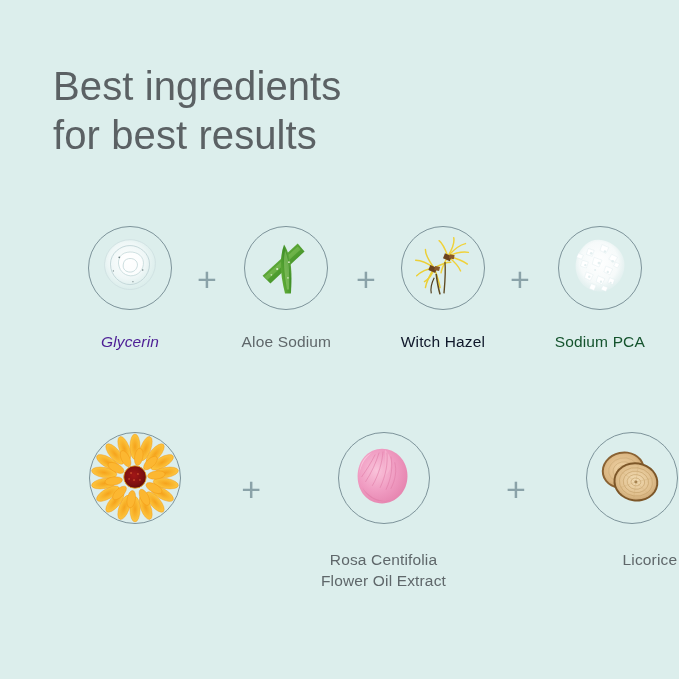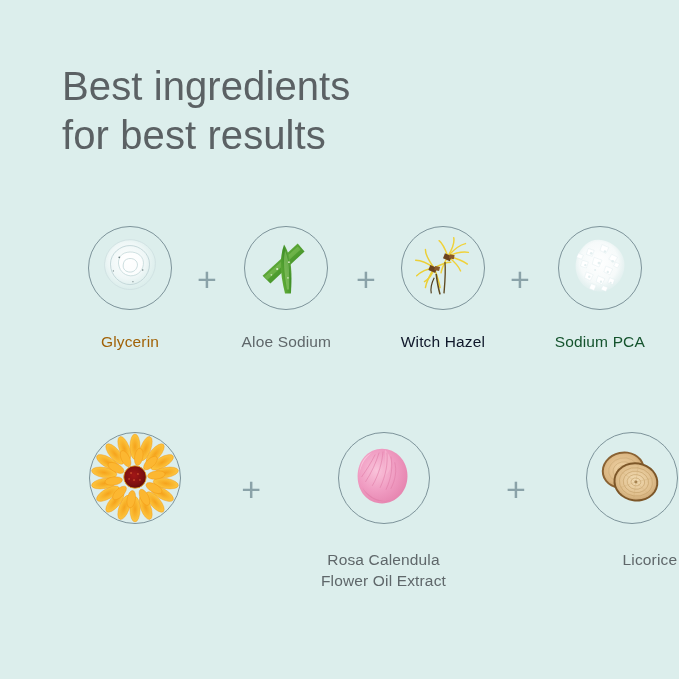--- a/index.html
+++ b/index.html
@@ -18,21 +18,21 @@
 
   #infographic {
     position: absolute;
     inset: 0;
     background: #dceeec;
   }
 
   
   .headline {
     position: absolute;
-    left: 62px;
+    left: 53px;
     top: 62px;
     width: 520px;
     font-size: 40px;
     line-height: 1.22;
     font-weight: 300;
     color: #5b6164;
     letter-spacing: 0.1px;
     white-space: pre-line;
   }
 
@@ -118,21 +118,21 @@
           <path d="M42 13c13 0 26 10 26 24 0 15-12 27-26 27S15 52 16 37C17 23 29 13 42 13z" fill="url(#gelg)" stroke="#cfe0e1" stroke-width="0.9"></path>
           <path d="M42 19c10 0 20 8 20 19 0 12-10 21-20 21s-20-9-20-21c0-11 10-19 20-19z" fill="none" stroke="#c3d7d9" stroke-width="1"></path>
           <path d="M34 28c6-4 16-3 20 3 4 6 1 15-6 18-7 3-15-1-17-8-2-6 0-10 3-13z" fill="#ffffff" fill-opacity="0.75" stroke="#c8dcdd" stroke-width="0.9"></path>
           <path d="M37 34c4-3 10-2 12 2 2 4-1 9-5 10-5 1-9-2-9-6 0-3 1-5 2-6z" fill="none" stroke="#bed4d6" stroke-width="0.8"></path>
           <circle cx="31" cy="31" r="0.9" fill="#6c7f80"></circle>
           <circle cx="55" cy="44" r="0.8" fill="#6c7f80"></circle>
           <circle cx="45" cy="56" r="0.7" fill="#7f9192"></circle>
           <circle cx="25" cy="45" r="0.7" fill="#7f9192"></circle>
         </svg>
       </div>
-      <div class="label" style="color: #a16207;">Glycerin</div>
+      <div class="label" style="color: #4c1d95; font-style: italic;">Glycerin</div>
     </div>
 
     <div class="plus" style="color: rgb(138, 162, 168);">+</div>
 
     <div class="cell">
       <div class="circle" style="border-color: rgb(125, 147, 154); background: rgb(220, 238, 236);">
         <svg viewBox="0 0 84 84" aria-hidden="true">
           <defs>
             <linearGradient id="aloe1" x1="0" y1="0" x2="1" y2="1">
               <stop offset="0%" stop-color="#7ec24a"></stop>
@@ -325,21 +325,21 @@
             <path d="M49 20 C50 31 48 43 42 56"></path>
             <path d="M53 24 C55 34 54 45 48 58"></path>
             <path d="M41 20 C38 30 33 41 27 50"></path>
             <path d="M57 30 C59 38 58 47 53 57"></path>
             <path d="M37 22 C33 30 28 38 23 45"></path>
           </g>
           <path d="M34 20 C27 25 22 33 21 42 C21 33 25 24 34 20 Z" fill="#fbd3e4" fill-opacity="0.6"></path>
           <path d="M24 56 C31 66 42 71 52 69 C41 72 29 67 24 56 Z" fill="#d9709d" fill-opacity="0.45"></path>
         </svg>
       </div>
-      <div class="label" style="color: rgb(95, 103, 106);">Rosa Calendula
+      <div class="label" style="color: rgb(95, 103, 106);">Rosa Centifolia
 Flower Oil Extract</div>
     </div>
 
     <div class="plus" style="margin-left: 60px; margin-right: 60px; color: rgb(138, 162, 168);">+</div>
 
     <div class="cell">
       <div class="circle" style="border-color: rgb(125, 147, 154); background: rgb(220, 238, 236);">
         <svg viewBox="0 0 92 92" aria-hidden="true">
           <defs>
             <radialGradient id="lic1" cx="45%" cy="42%" r="62%">

